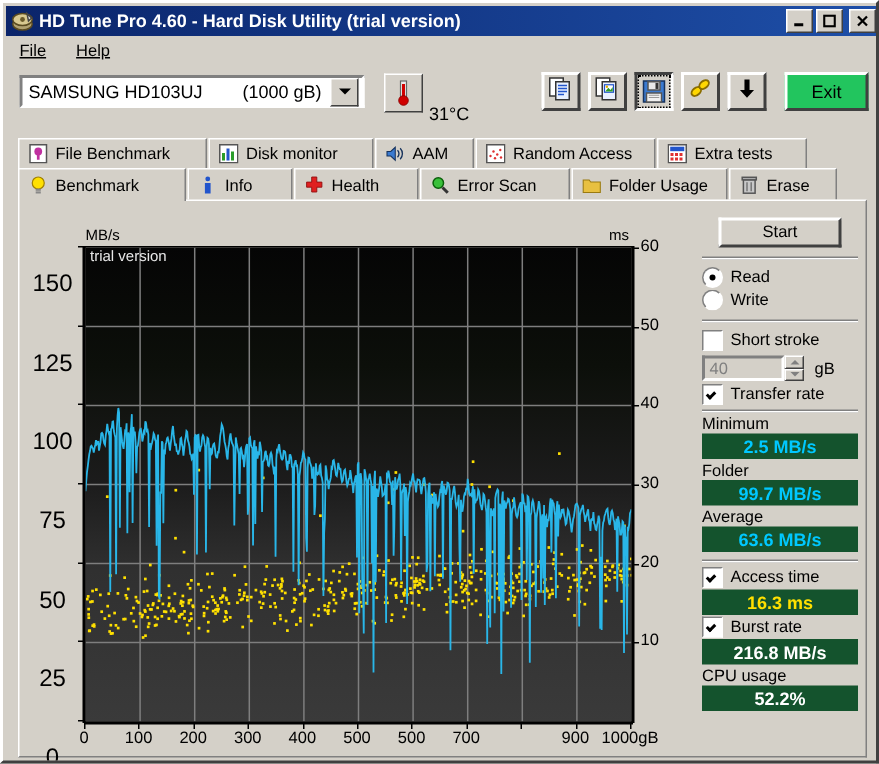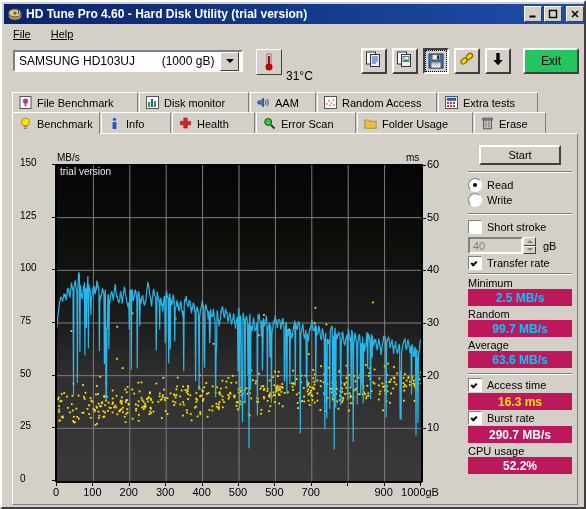--- a/index.html
+++ b/index.html
@@ -79,21 +79,21 @@
 
   
   .panel{position:absolute;left:10px;top:131px;width:566px;height:372px;
     background:#d4d0c8;border:1px solid #fff;border-right-color:#808080;border-bottom-color:#808080;
     box-sizing:border-box;}
   .axis-label{position:absolute;font-size:10px;color:#000;}
   .plot{position:absolute;left:54px;top:162px;width:366px;height:318px;
     background:linear-gradient(to bottom,#050505 0%,#0c0f0a 25%,#1c1c1c 50%,#303030 68%,#3a3a3a 100%);
     border:1px solid #000;box-sizing:border-box;overflow:hidden;}
   .trialtxt{position:absolute;left:3px;top:1px;font-size:10px;color:#e8e8e8;z-index:5;}
-  .ylab{position:absolute;font-size:10px;color:#000;text-align:left;width:30px;}
+  .ylab{position:absolute;font-size:16px;color:#000;text-align:center;width:30px;margin-top:24px;}
   .ylab2{position:absolute;font-size:11px;color:#000;text-align:left;width:30px;}
   .xlab{position:absolute;font-size:11px;color:#000;text-align:center;}
   .tick{position:absolute;background:#000;}
 
   
   .rcol{position:absolute;left:466px;top:140px;width:104px;}
   .startbtn{width:82px;height:20px;margin:3px auto 0 auto;background:#d4d0c8;
     border:2px solid #d4d0c8;border-top-color:#fff;border-left-color:#fff;
     border-right-color:#404040;border-bottom-color:#404040;
     display:flex;align-items:center;justify-content:center;font-size:11px;color:#000;
@@ -115,21 +115,21 @@
     display:flex;align-items:center;font-size:11px;color:#808080;padding-left:3px;box-sizing:border-box;}
   .spinar{width:13px;height:17px;display:flex;flex-direction:column;}
   .spinar div{flex:1;background:#d4d0c8;border:1px solid #d4d0c8;
     border-top-color:#fff;border-left-color:#fff;border-right-color:#404040;border-bottom-color:#404040;
     display:flex;align-items:center;justify-content:center;box-sizing:border-box;}
   .caret-s{width:0;height:0;border-left:3px solid transparent;border-right:3px solid transparent;}
   .caret-up{border-bottom:3px solid #808080;}
   .caret-dn{border-top:3px solid #808080;}
   .gblab{font-size:11px;margin-left:7px;color:#000;}
   .statlabel{font-size:11px;color:#000;margin-top:2px;}
-  .lcd{height:17px;background:#be185d;display:flex;align-items:center;justify-content:center;
+  .lcd{height:17px;background:#14532d;display:flex;align-items:center;justify-content:center;
     font-size:12px;font-weight:bold;margin-top:0px;}
   .lcd.cyan{color:#00c8ff;}
   .lcd.yellow{color:#ffe000;}
   .lcd.white{color:#fff;}
 </style>
 </head>
 <body>
 
 <div id="app">
 
@@ -296,21 +296,21 @@
                 <rect x="5" y="9" width="2" height="2"></rect>
                 <rect x="8" y="9" width="2" height="2"></rect>
               </g>
             </svg>
         </span>
         <span>Extra tests</span>
       </div>
     </div>
 
     <div class="tabrow bottom">
-      <div class="tab active" style="width:88px">
+      <div class="tab active" style="width:112px">
         <span class="ti">
           <svg width="13" height="14" viewBox="0 0 13 14">
               <circle cx="6.5" cy="5" r="4" fill="#ffe000" stroke="#a08000" stroke-width="0.8"></circle>
               <rect x="4.8" y="8.8" width="3.4" height="1.4" fill="#888"></rect>
               <rect x="4.8" y="10.6" width="3.4" height="1.4" fill="#888"></rect>
             </svg>
         </span>
         <span>Benchmark</span>
       </div>
       <div class="tab" style="width:70px">
@@ -332,21 +332,21 @@
       </div>
       <div class="tab" style="width:100px">
         <span class="ti">
           <svg width="13" height="13" viewBox="0 0 13 13">
               <circle cx="5.2" cy="5" r="3.5" fill="#3ac03a" stroke="#0a600a" stroke-width="1"></circle>
               <path d="M8 8 L11.5 11.5" stroke="#333" stroke-width="2"></path>
             </svg>
         </span>
         <span>Error Scan</span>
       </div>
-      <div class="tab" style="width:116px">
+      <div class="tab" style="width:104px">
         <span class="ti">
           <svg width="13" height="13" viewBox="0 0 13 13">
               <path d="M0.8 3h4l1 1.3h6.4v7H0.8z" fill="#e8c040" stroke="#9a7a10" stroke-width="0.7"></path>
             </svg>
         </span>
         <span>Folder Usage</span>
       </div>
       <div class="tab" style="width:72px">
         <span class="ti">
           <svg width="13" height="13" viewBox="0 0 13 13">
@@ -1047,36 +1047,36 @@
 
     <div class="row">
       <span class="cbx checked"></span>
       <span>Transfer rate</span>
     </div>
 
     <div class="sep" style="margin:3px 0 1px 0;"></div>
 
     <div class="statlabel">Minimum</div>
     <div class="lcd cyan">2.5 MB/s</div>
-    <div class="statlabel">Random</div>
+    <div class="statlabel">Folder</div>
     <div class="lcd cyan">99.7 MB/s</div>
     <div class="statlabel">Average</div>
     <div class="lcd cyan">63.6 MB/s</div>
 
     <div class="sep" style="margin:5px 0 3px 0;"></div>
 
     <div class="row">
       <span class="cbx checked"></span>
       <span>Access time</span>
     </div>
     <div class="lcd yellow">16.3 ms</div>
 
     <div class="row">
       <span class="cbx checked"></span>
       <span>Burst rate</span>
     </div>
-    <div class="lcd white">290.7 MB/s</div>
+    <div class="lcd white">216.8 MB/s</div>
 
     <div class="statlabel">CPU usage</div>
     <div class="lcd white">52.2%</div>
   </div>
 
 </div>
 
 </body></html>

